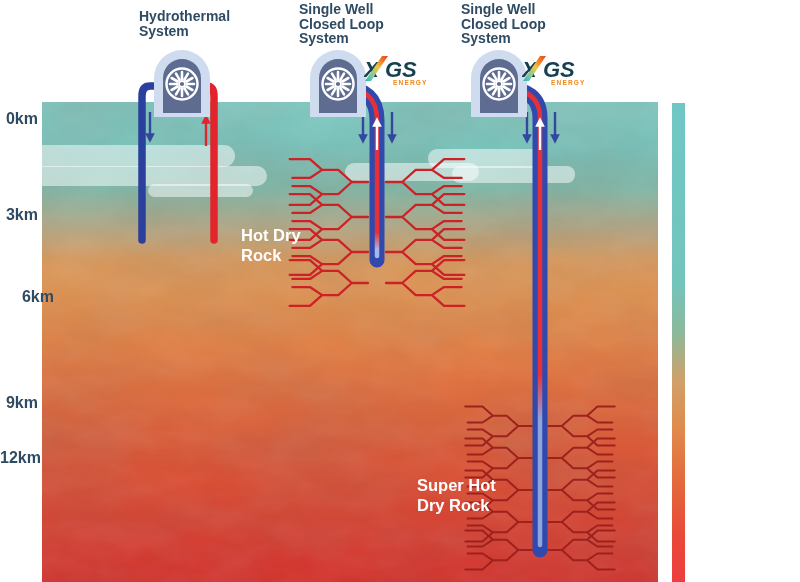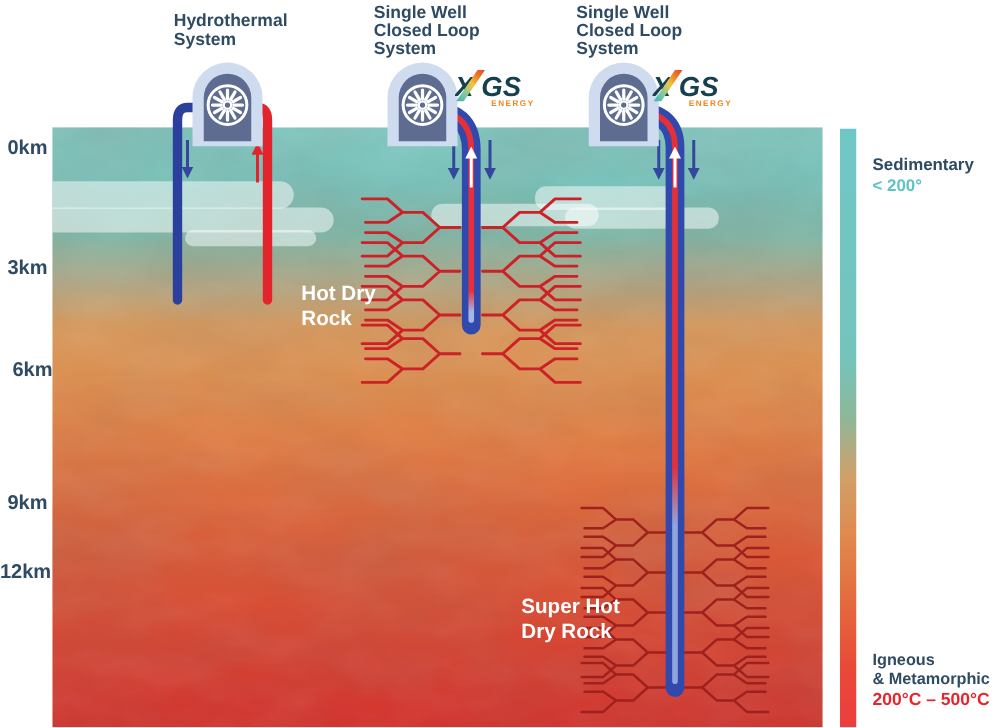--- a/index.html
+++ b/index.html
@@ -231,38 +231,29 @@
     <div>System</div>
   </div>
   <div class="sys-title" style="left:461px;top:2px">
     <div>Single Well</div>
     <div>Closed Loop</div>
     <div>System</div>
   </div>
 
   <div class="depth-label" style="left:0;top:108px">0km</div>
   <div class="depth-label" style="left:0;top:204px">3km</div>
-  <div class="depth-label" style="left:4px;top:286px">6km</div>
+  <div class="depth-label" style="left:16px;top:286px">6km</div>
   <div class="depth-label" style="left:0;top:392px">9km</div>
   <div class="depth-label" style="left:0;top:447px">12km</div>
   <div class="depth-label" style="left:0;top:579px">15km</div>
 
   <div class="rock-label" style="left:241px;top:226px">
     <div>Hot Dry</div>
     <div>Rock</div>
   </div>
   <div class="rock-label" style="left:417px;top:476px">
     <div>Super Hot</div>
     <div>Dry Rock</div>
   </div>
 
   <div class="legend-bar"></div>
-  <div class="legend-text-top">
-    <div class="lbl">Sedimentary</div>
-    <div class="val">&lt; 200°</div>
-  </div>
-  <div class="legend-text-bottom">
-    <div class="lbl">Igneous</div>
-    <div class="lbl">&amp; Metamorphic</div>
-    <div class="val">200°C – 500°C</div>
-  </div>
 
 </div>
 
 </body></html>

